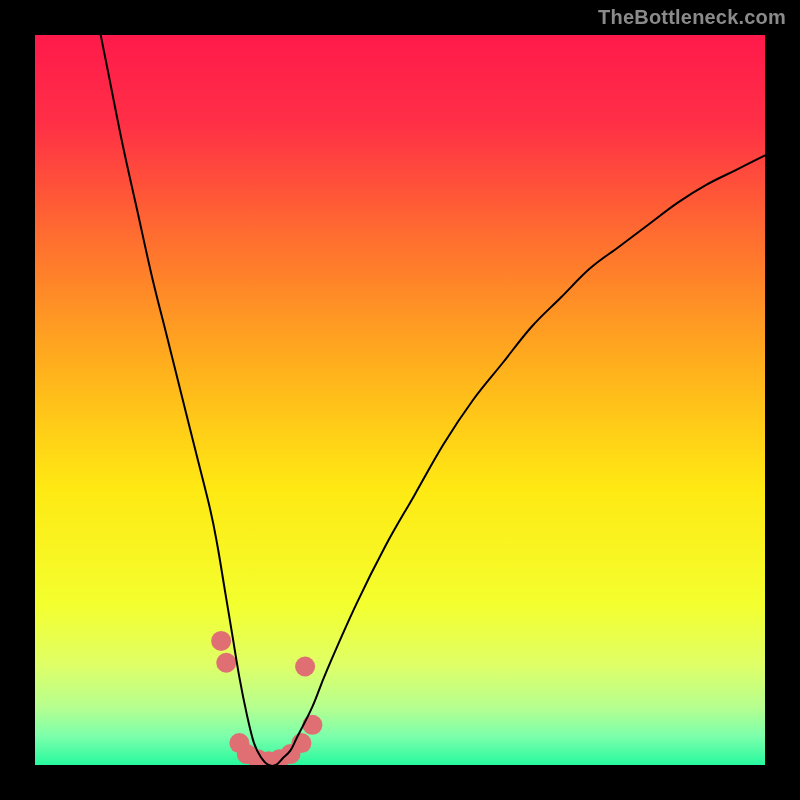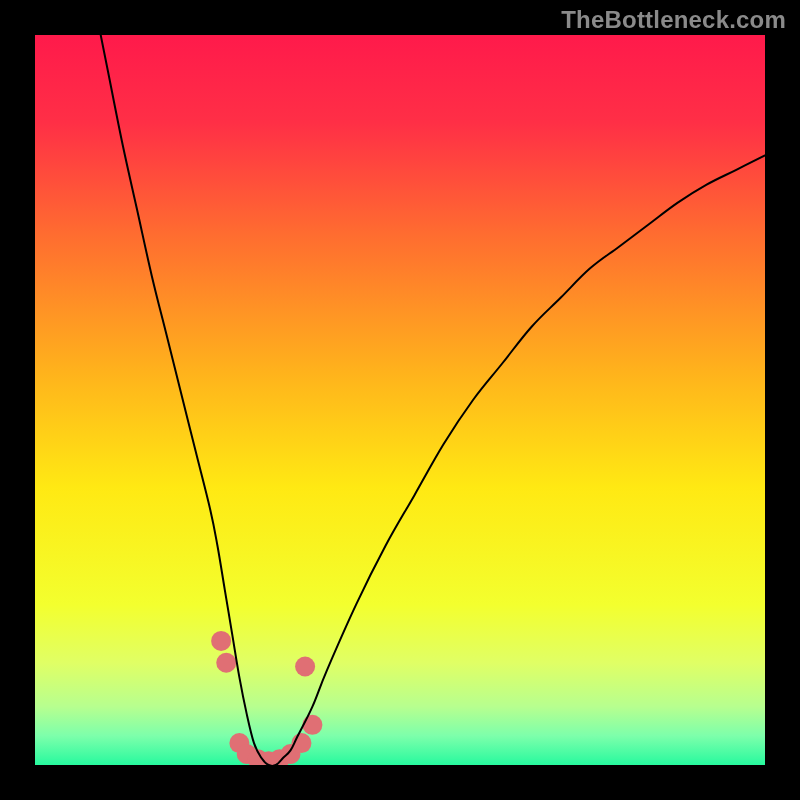--- a/index.html
+++ b/index.html
@@ -26,21 +26,21 @@
     width: 730px;
     height: 730px;
     overflow: hidden;
   }
   .watermark {
     position: absolute;
     top: 6px;
     right: 14px;
     color: #8a8a8a;
     font-weight: bold;
-    font-size: 24px;
+    font-size: 20px;
     font-family: Arial, sans-serif;
     letter-spacing: 0.2px;
     user-select: none;
   }
   svg { display: block; }
 </style>
 </head>
 <body>
 
 <div class="frame">

